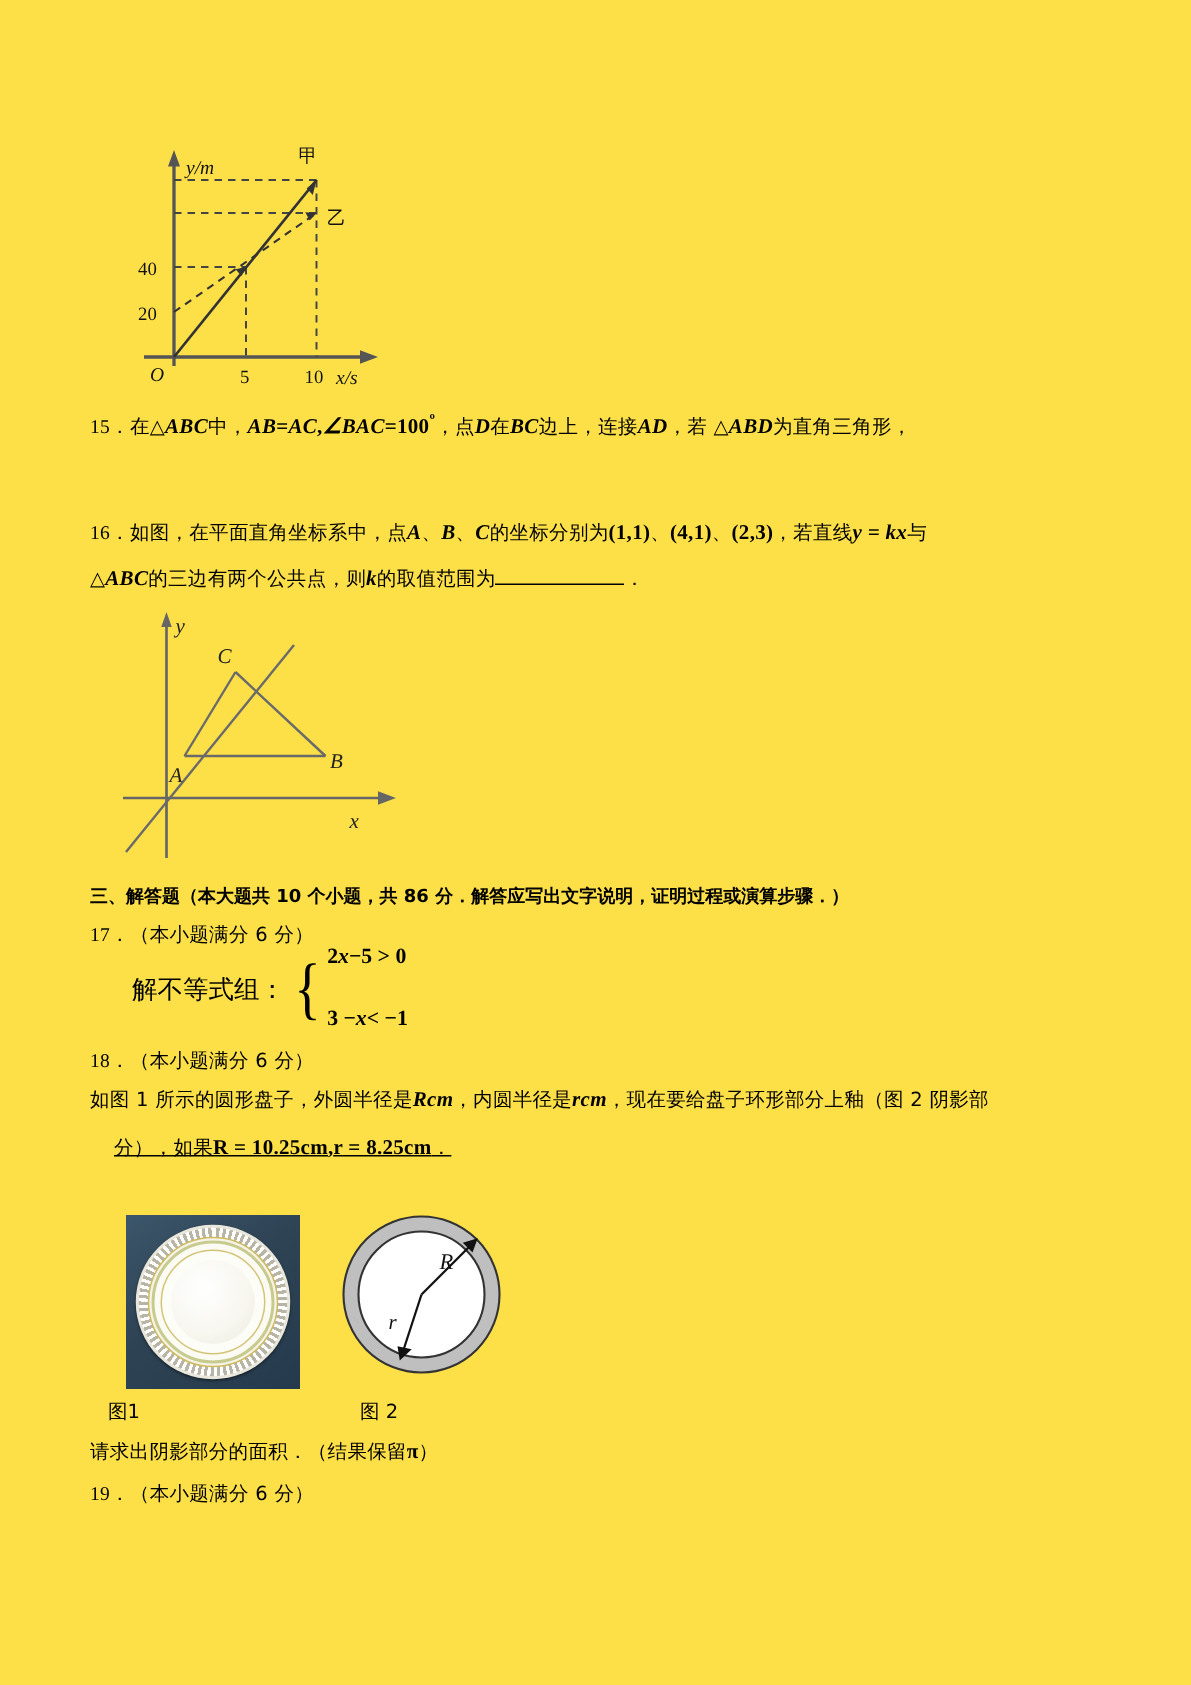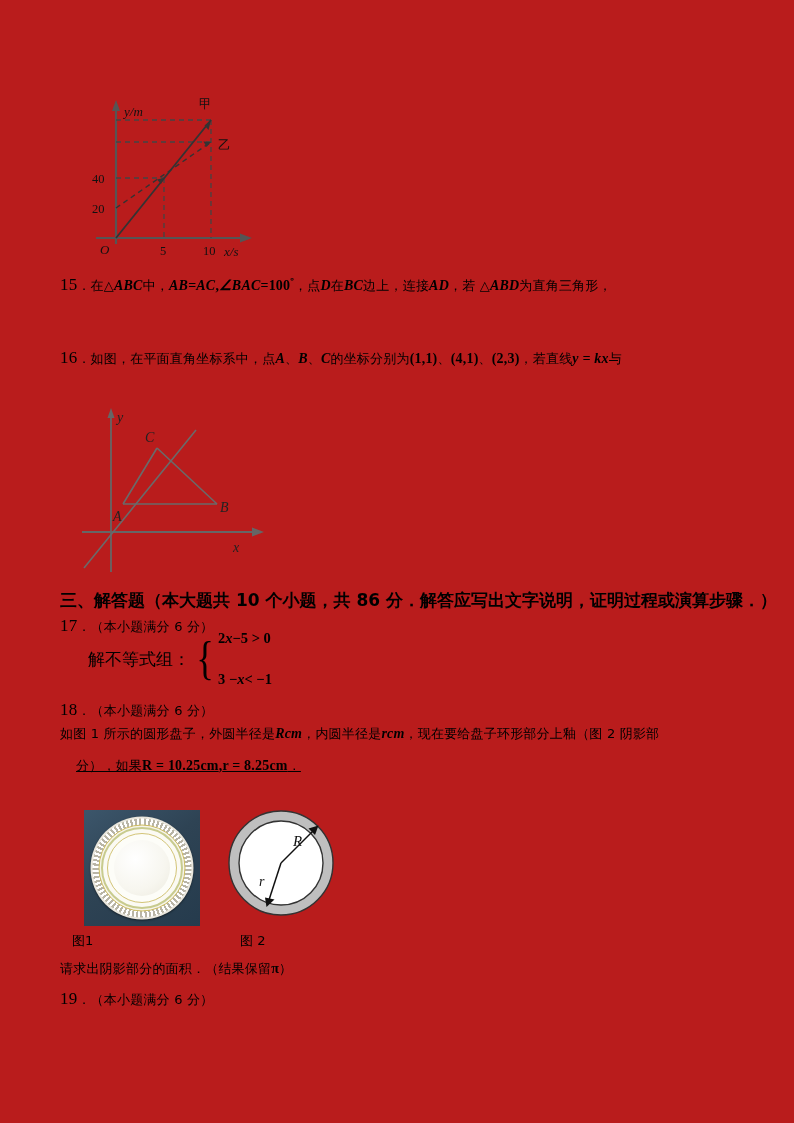--- a/index.html
+++ b/index.html
@@ -13,34 +13,34 @@
     position: relative;
     font-family: "Liberation Serif", "DejaVu Serif", serif;
     color: #000000;
     overflow: hidden;
   }
   .page {
     position: absolute;
     left: 0; top: 0;
     width: 794px;
     height: 1123px;
-    background: #b91c1c;
+    background: #fde047;
   }
 
   
   .line {
     position: absolute;
     font-size: 13.5px;
     line-height: 1.5;
     white-space: nowrap;
     letter-spacing: 0.2px;
   }
   .qnum {
     font-family: "Liberation Serif", serif;
-    font-size: 17px;
+    font-size: 13px;
   }
   .cn {
     font-family: "DejaVu Sans", "Liberation Sans", sans-serif;
     font-size: 13px;
   }
   .mb {
     font-family: "Liberation Serif", serif;
     font-weight: bold;
     font-style: italic;
     font-size: 14px;
@@ -55,21 +55,21 @@
     display: inline-block;
     border-bottom: 1px solid #000;
     width: 86px;
     height: 12px;
     vertical-align: baseline;
   }
   .sect-title {
     position: absolute;
     font-family: "DejaVu Sans", "Liberation Sans", sans-serif;
     font-weight: bold;
-    font-size: 17px;
+    font-size: 12px;
     white-space: nowrap;
   }
 
   
   #graph-figure {
     position: absolute;
     left: 78px;
     top: 86px;
     width: 270px;
     height: 175px;
@@ -244,20 +244,23 @@
 
   <div class="line" style="left:60px; top:272px;">
     <span class="qnum">15</span><span class="cn">．在△</span><span class="mb">ABC</span><span class="cn">中，</span><span class="mb">AB</span><span class="mbu">=</span><span class="mb">AC</span><span class="mbu">,</span><span class="mb">∠BAC</span><span class="mbu">=</span><span class="mbu">100</span><span class="mbu" style="font-size:11px; vertical-align:super;">º</span><span class="cn">，点</span><span class="mb">D</span><span class="cn">在</span><span class="mb">BC</span><span class="cn">边上，连接</span><span class="mb">AD</span><span class="cn">，若 △</span><span class="mb">ABD</span><span class="cn">为直角三角形，</span>
   </div>
 
 
   <div class="line" style="left:60px; top:345px;">
     <span class="qnum">16</span><span class="cn">．如图，在平面直角坐标系中，点</span><span class="mb">A</span><span class="cn">、</span><span class="mb">B</span><span class="cn">、</span><span class="mb">C</span><span class="cn">的坐标分别为</span><span class="mbu">(1,1)</span><span class="cn">、</span><span class="mbu">(4,1)</span><span class="cn">、</span><span class="mbu">(2,3)</span><span class="cn">，若直线</span><span class="mb">y = kx</span><span class="cn">与</span>
   </div>
 
+  <div class="line" style="left:60px; top:376px;">
+    <span class="cn">△</span><span class="mb">ABC</span><span class="cn">的三边有两个公共点，则</span><span class="mb">k</span><span class="cn">的取值范围为</span><span class="blank"></span><span class="cn">．</span>
+  </div>
 
   <div id="coord-figure">
     <svg width="205" height="180" viewBox="0 0 205 180">
 
       <line x1="41" y1="10" x2="41" y2="168" stroke="#666" stroke-width="1.8"></line>
       <polygon points="41,4 37.5,14 44.5,14" fill="#666"></polygon>
       <line x1="12" y1="128" x2="186" y2="128" stroke="#666" stroke-width="1.8"></line>
       <polygon points="194,128 182,123.5 182,132.5" fill="#666"></polygon>
 
       <line x1="53" y1="100" x2="147" y2="100" stroke="#6a6a6a" stroke-width="1.6"></line>

